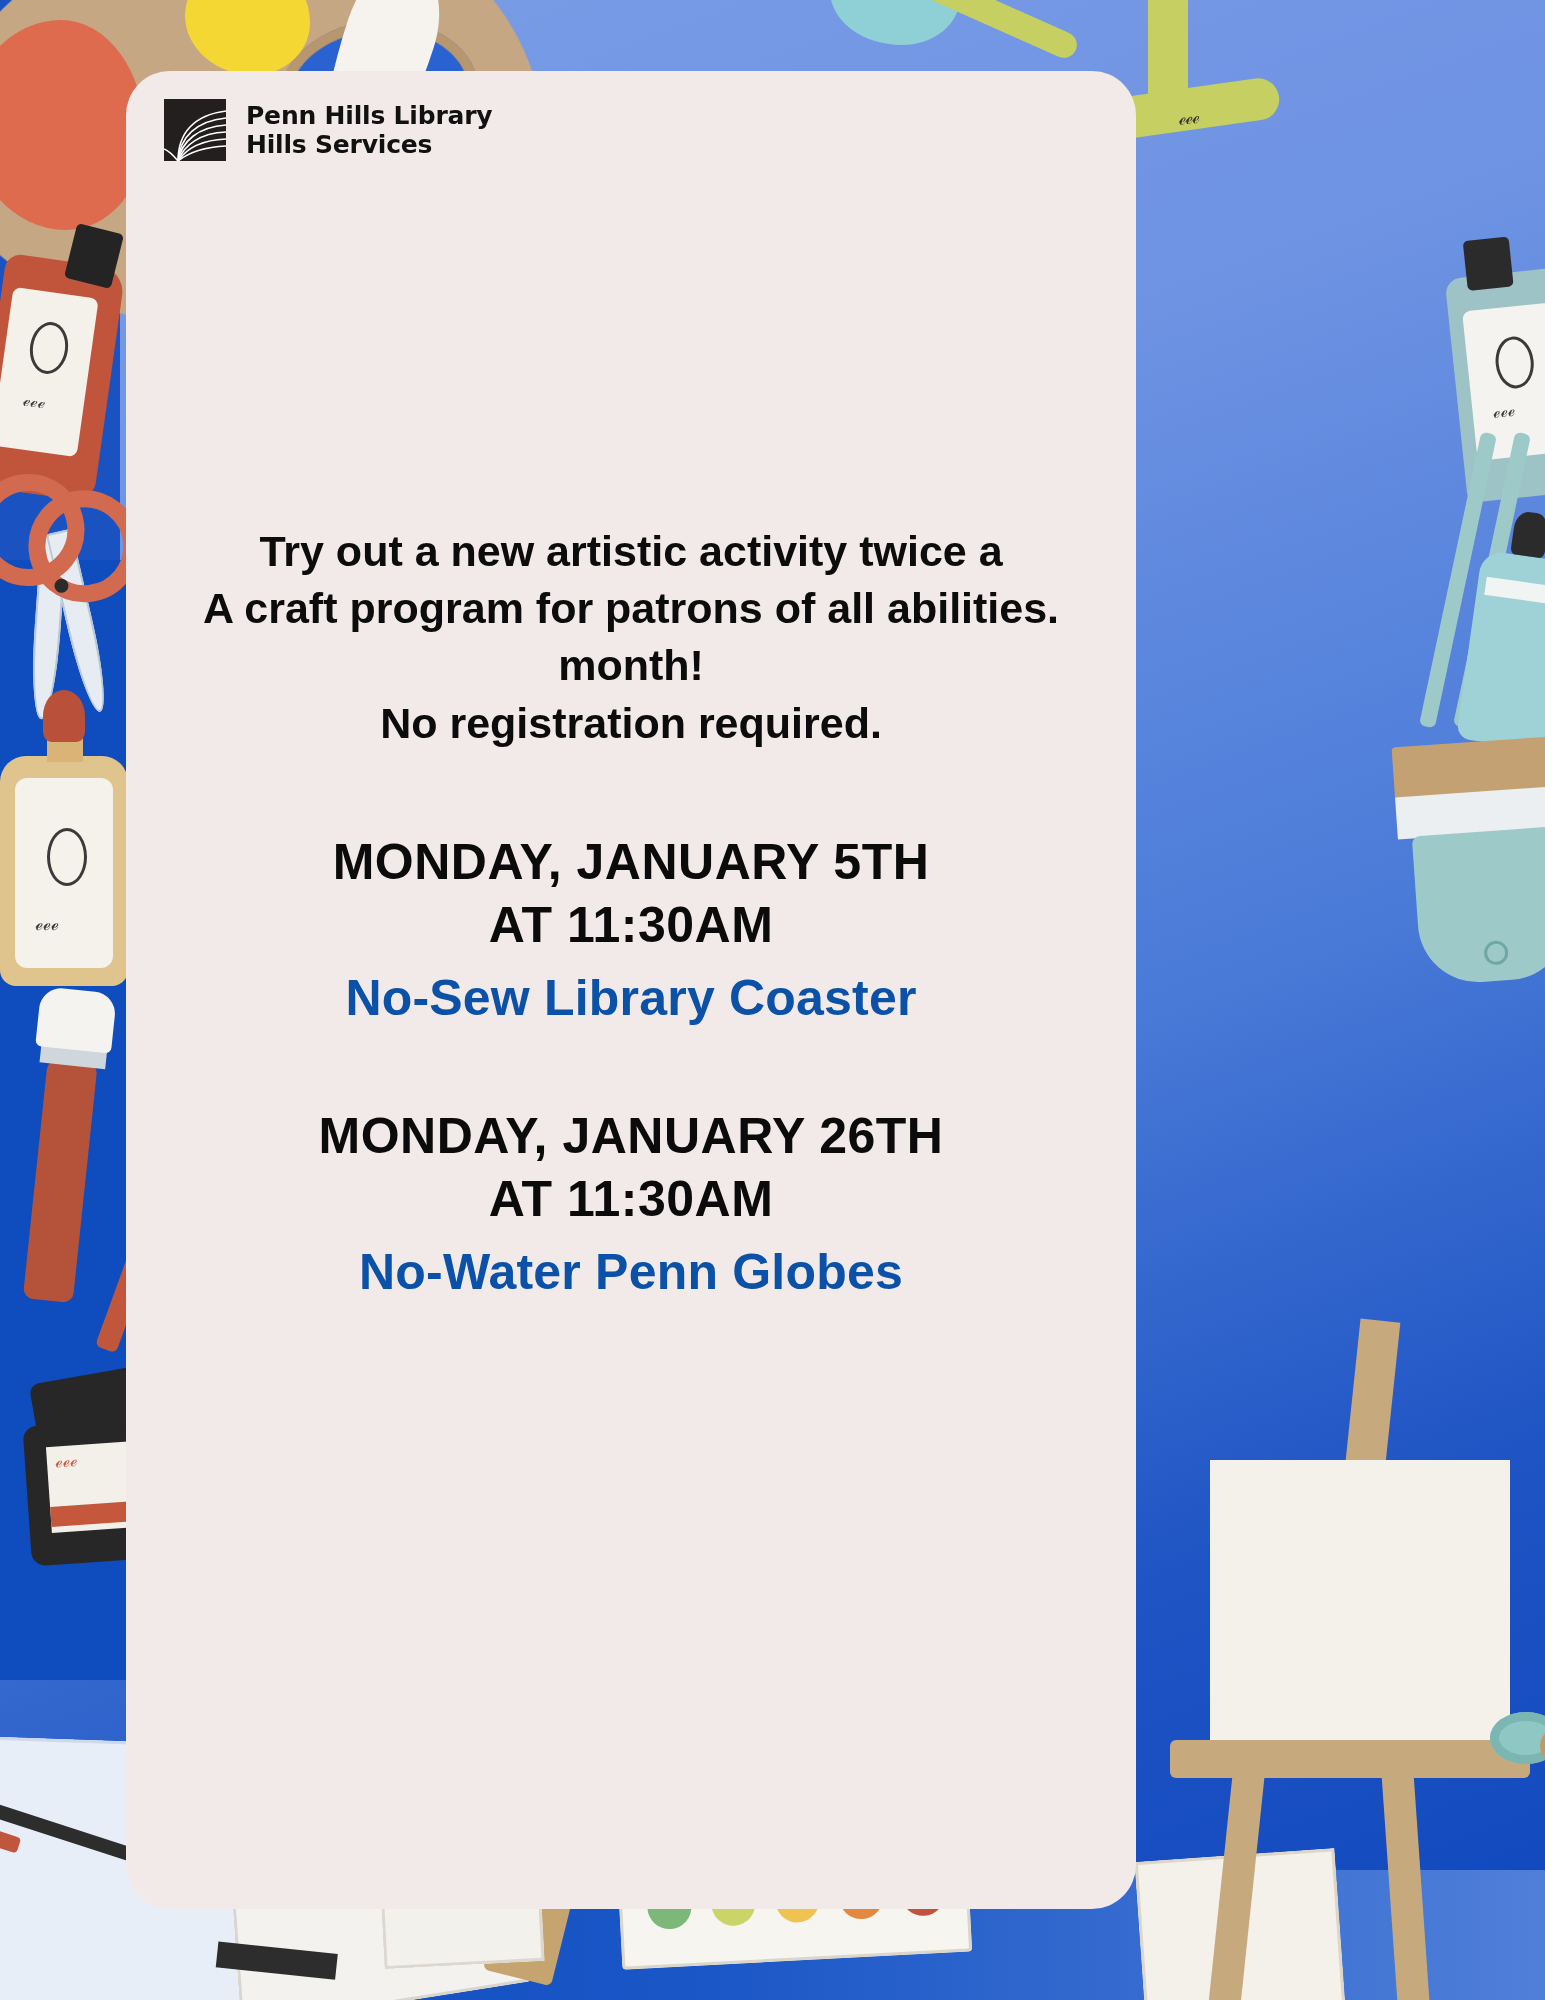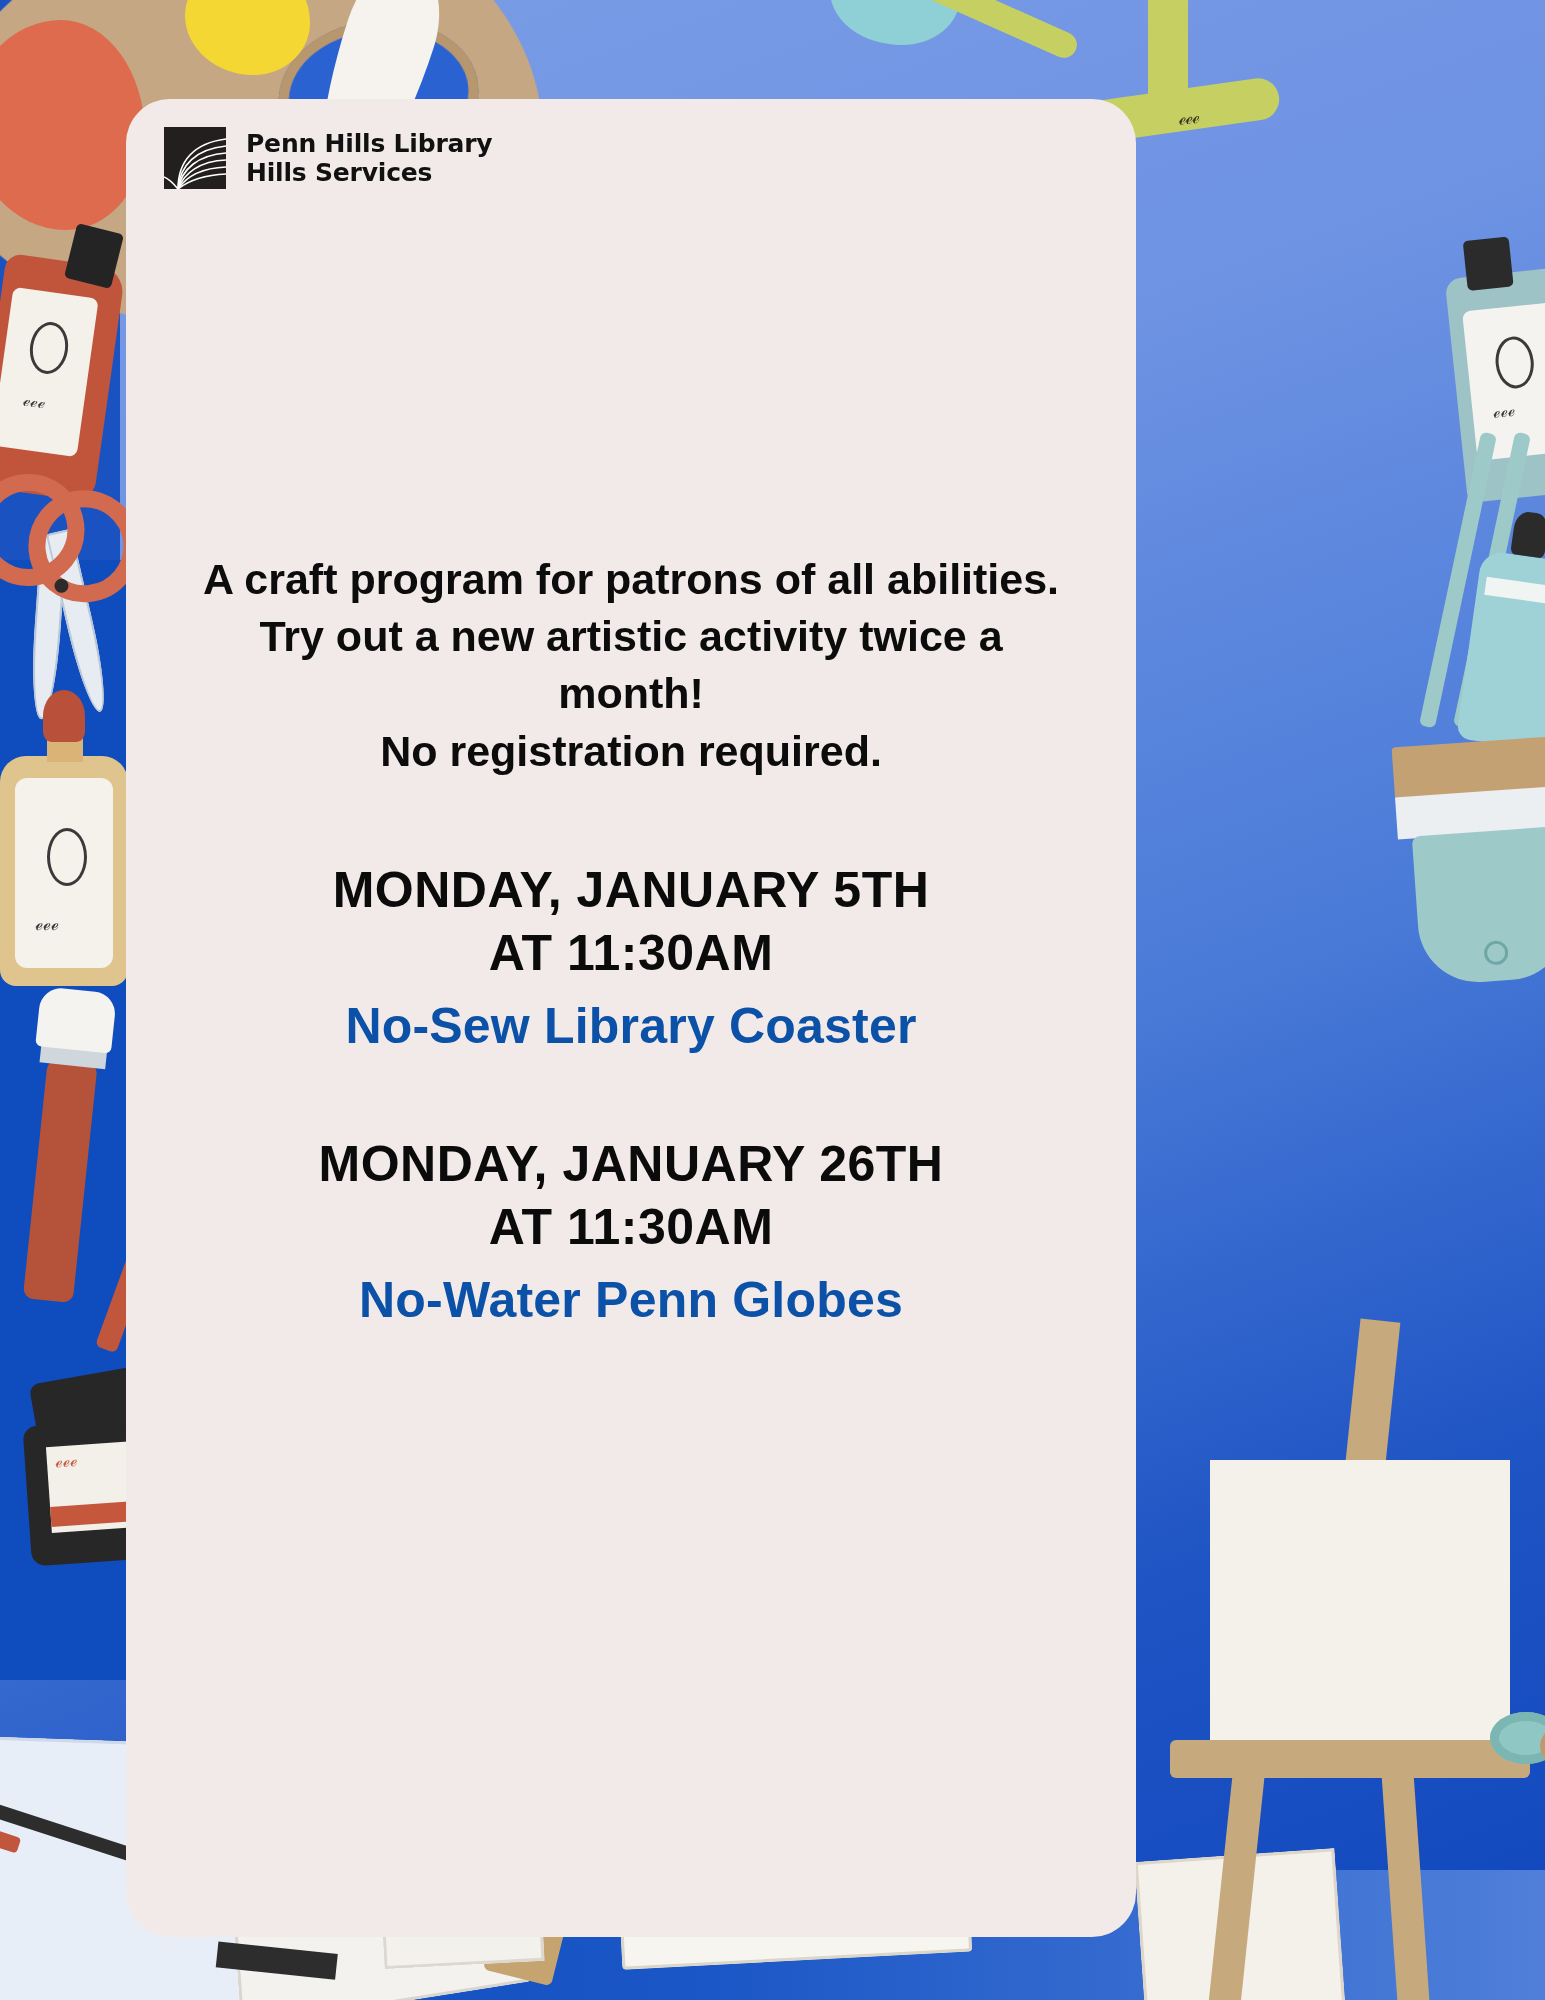--- a/index.html
+++ b/index.html
@@ -148,21 +148,21 @@
   
   .sticks{left:1440px;top:430px;width:160px;height:320px;}
   .stick{position:absolute;width:16px;height:300px;background:#9ec9c9;border-radius:6px;}
 
   
   .minicard{left:1140px;top:1855px;width:200px;height:160px;background:#f4f1ea;
     box-shadow:inset 0 0 0 3px #ddd6c9;transform:rotate(-4deg);}
 
   
   .card{
-    position:absolute;left:126px;top:99px;width:1010px;height:1838px;
+    position:absolute;left:126px;top:71px;width:1010px;height:1838px;
     background:#f2eae8;border-radius:44px;
   }
 
   .brandrow{display:flex;align-items:center;gap:20px;position:absolute;left:38px;top:28px;}
   .logo{width:62px;height:62px;background:#231f1f;position:relative;overflow:hidden;flex:0 0 auto;}
   .logo svg{position:absolute;left:0;top:0;}
   .brandtext{line-height:1.18;}
   .brandtext .l1,.brandtext .l2{
     font-family:"DejaVu Sans", sans-serif;font-weight:bold;font-size:25px;color:#111;letter-spacing:-.2px;
   }
@@ -339,22 +339,22 @@
         </svg>
       </div>
       <div class="brandtext">
         <div class="l1">Penn Hills Library</div>
         <div class="l2">Hills Services</div>
       </div>
     </div>
 
 
     <div class="blurb">
+      <div>Try out a new artistic activity twice a</div>
       <div>A craft program for patrons of all abilities.</div>
-      <div>Try out a new artistic activity twice a</div>
       <div>month!</div>
       <div>No registration required.</div>
     </div>
 
     <div class="events">
       <div class="event">
         <div class="when">MONDAY, JANUARY 5TH</div>
         <div class="at">AT 11:30AM</div>
         <div class="what">No-Sew Library Coaster</div>
       </div>

